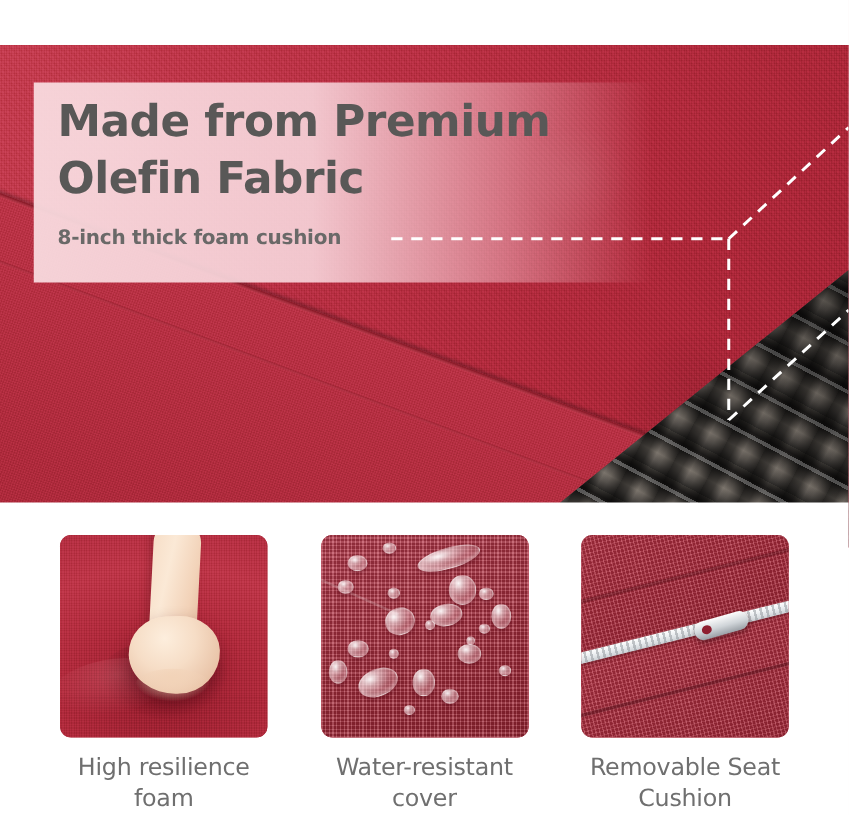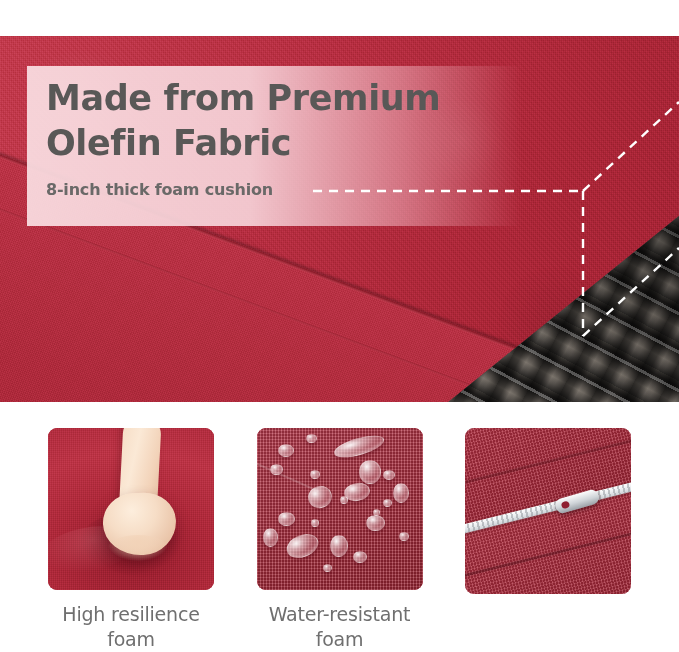--- a/index.html
+++ b/index.html
@@ -326,32 +326,34 @@
       <div class="drop" style="left:66%;top:54%;width:19px;height:16px;"></div>
       <div class="drop" style="left:33%;top:56%;width:8px;height:8px;"></div>
       <div class="drop" style="left:4%;top:62%;width:15px;height:19px;"></div>
       <div class="drop" style="left:18%;top:66%;width:33px;height:22px;transform:rotate(-22deg);"></div>
       <div class="drop" style="left:44%;top:66%;width:18px;height:22px;"></div>
       <div class="drop" style="left:58%;top:76%;width:14px;height:12px;"></div>
       <div class="drop" style="left:86%;top:64%;width:10px;height:9px;"></div>
       <div class="drop" style="left:40%;top:84%;width:9px;height:8px;"></div>
     </div>
     <div class="caption">Water-resistant
-foam</div>
+cover</div>
   </div>
 
   <div class="feature">
     <div class="thumb">
       <div class="t3-bg"></div>
       <div class="t3-upper"></div>
       <div class="t3-lower"></div>
       <div class="t3-tex"></div>
       <div class="t3-seam-b"></div>
       <div class="t3-seam"></div>
       <div class="t3-zip"></div>
       <div class="t3-zipteeth"></div>
       <div class="t3-pull">
         <div class="t3-pullhole"></div>
       </div>
     </div>
+    <div class="caption">Removable Seat
+Cushion</div>
   </div>
 
 </div>
 
 </body></html>

